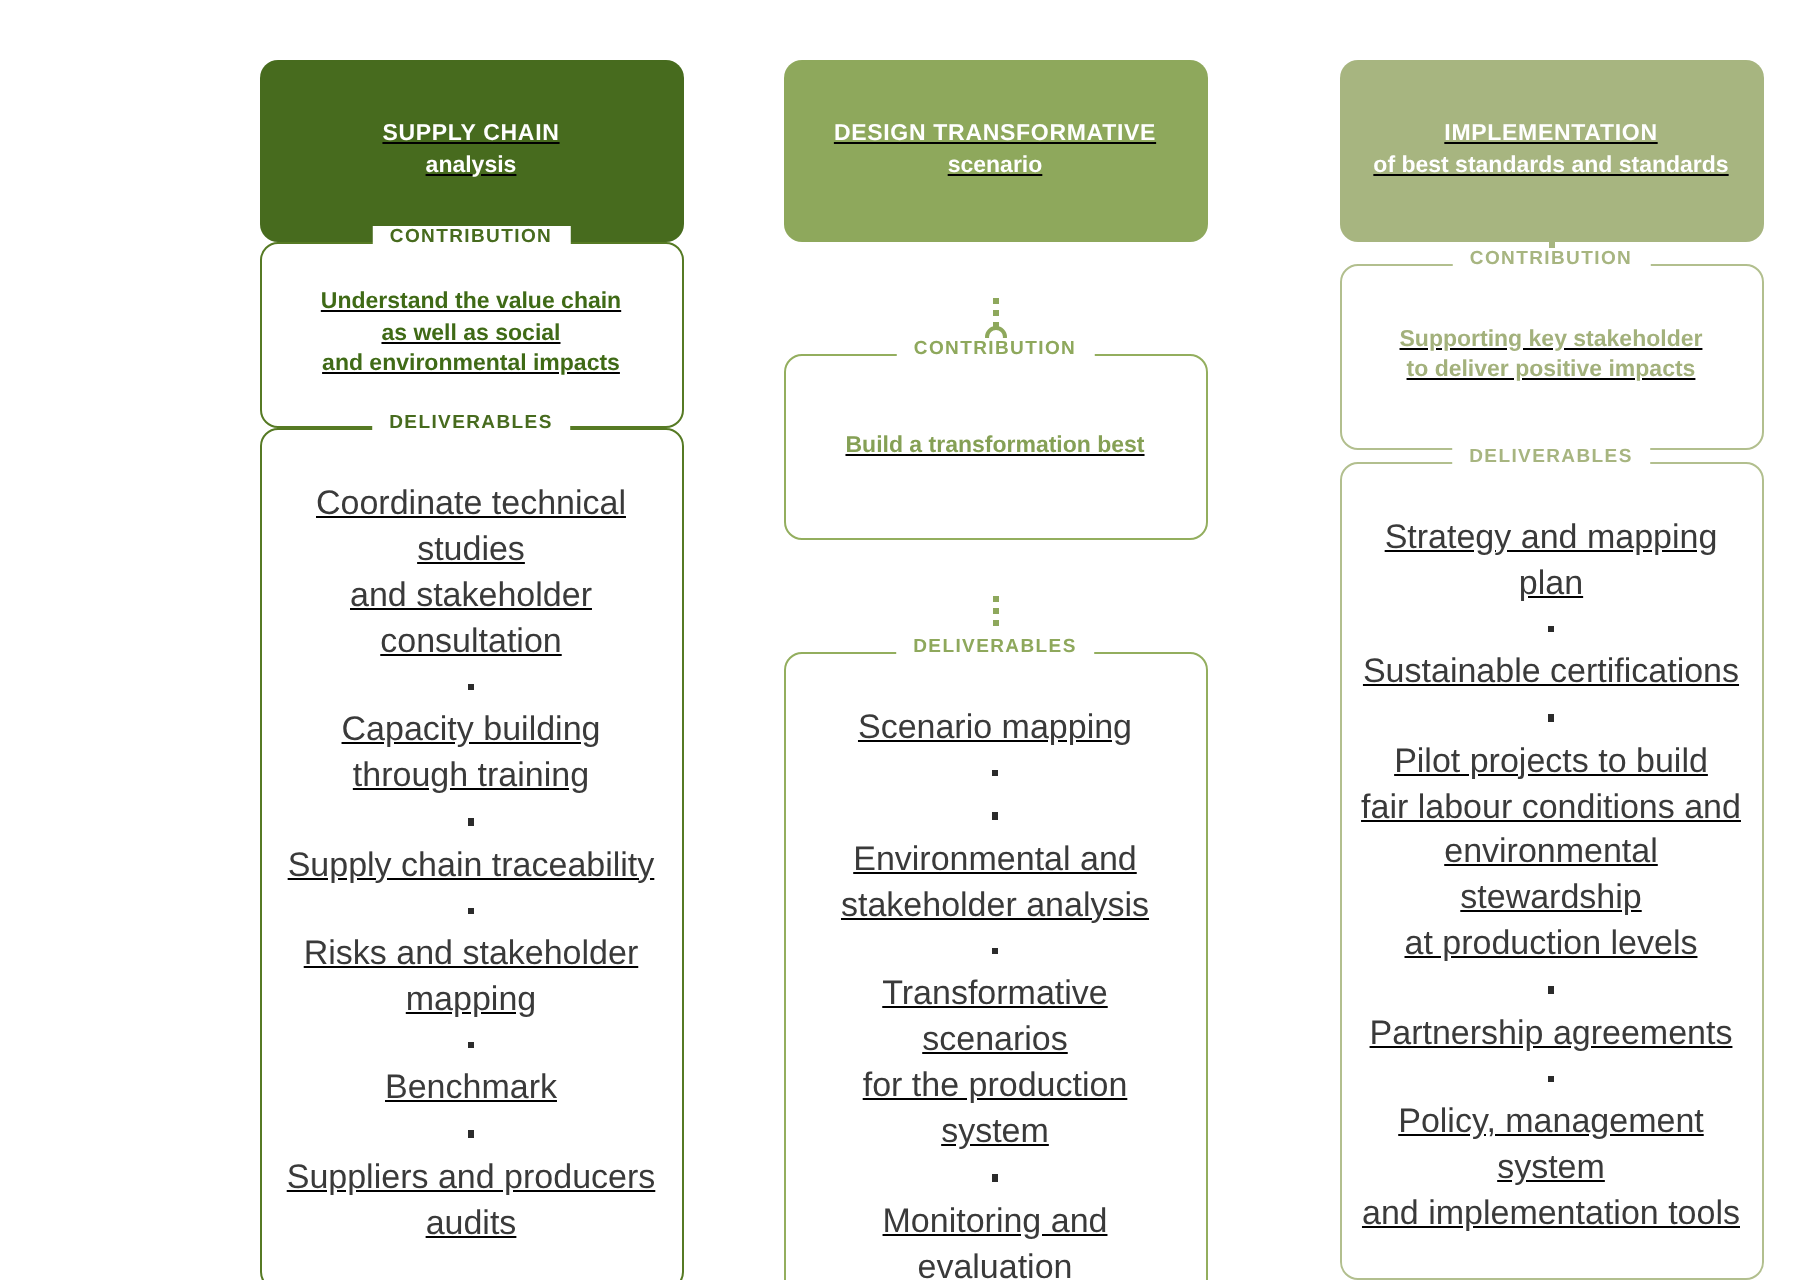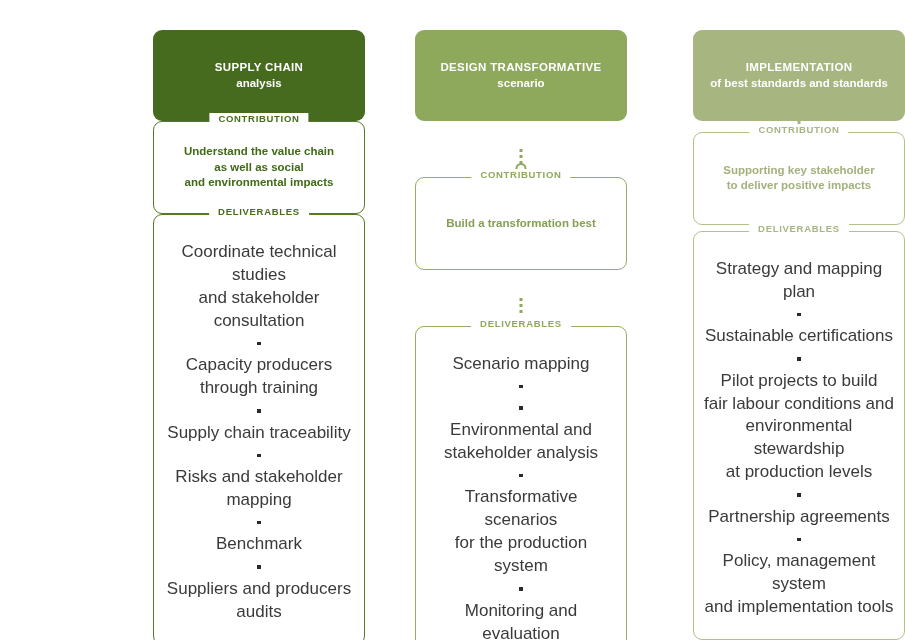--- a/index.html
+++ b/index.html
@@ -11,22 +11,23 @@
     font-family: "Liberation Sans", sans-serif;
     overflow: hidden;
   }
 
   .board {
     position: relative;
     width: 905px;
     height: 640px;
     background: #ffffff;
     display: flex;
-    justify-content: flex-end;
+    justify-content: center;
     padding: 30px 0 0 0;
+    text-decoration: underline;
   }
 
   .column {
     width: 212px;
     display: flex;
     flex-direction: column;
     align-items: stretch;
   }
 
   .col-1 { margin-left: 106px; }
@@ -193,21 +194,21 @@
           <i></i>
         </div>
     </div>
 
     <div class="card-wrap">
       <div class="card-label">DELIVERABLES</div>
       <div class="card deliverables">
         <div class="deliverables-list">
             <div class="deliverable-item">Coordinate technical studies<br>and stakeholder consultation</div>
             <div class="sep"></div>
-            <div class="deliverable-item">Capacity producers through training</div>
+            <div class="deliverable-item">Capacity building through training</div>
             <div class="sep"></div>
             <div class="deliverable-item">Supply chain traceability</div>
             <div class="sep"></div>
             <div class="deliverable-item">Risks and stakeholder mapping</div>
             <div class="sep"></div>
             <div class="deliverable-item">Benchmark</div>
             <div class="sep"></div>
             <div class="deliverable-item">Suppliers and producers audits</div>
           </div>
       </div>

